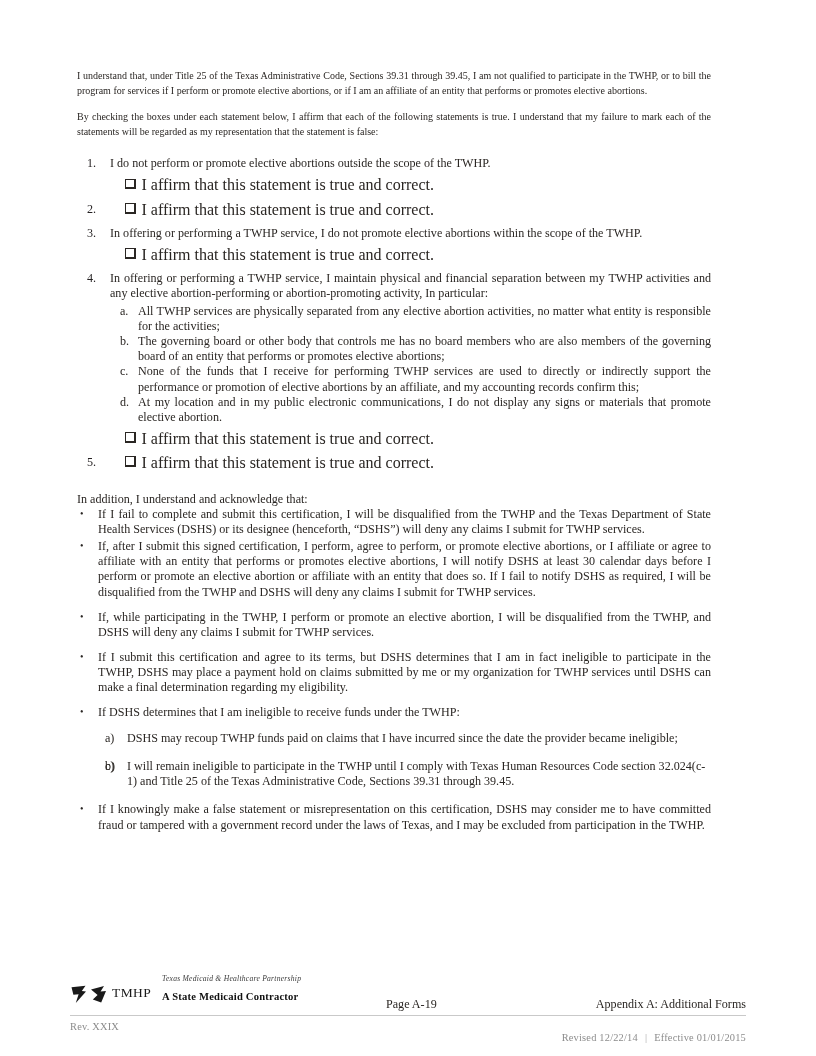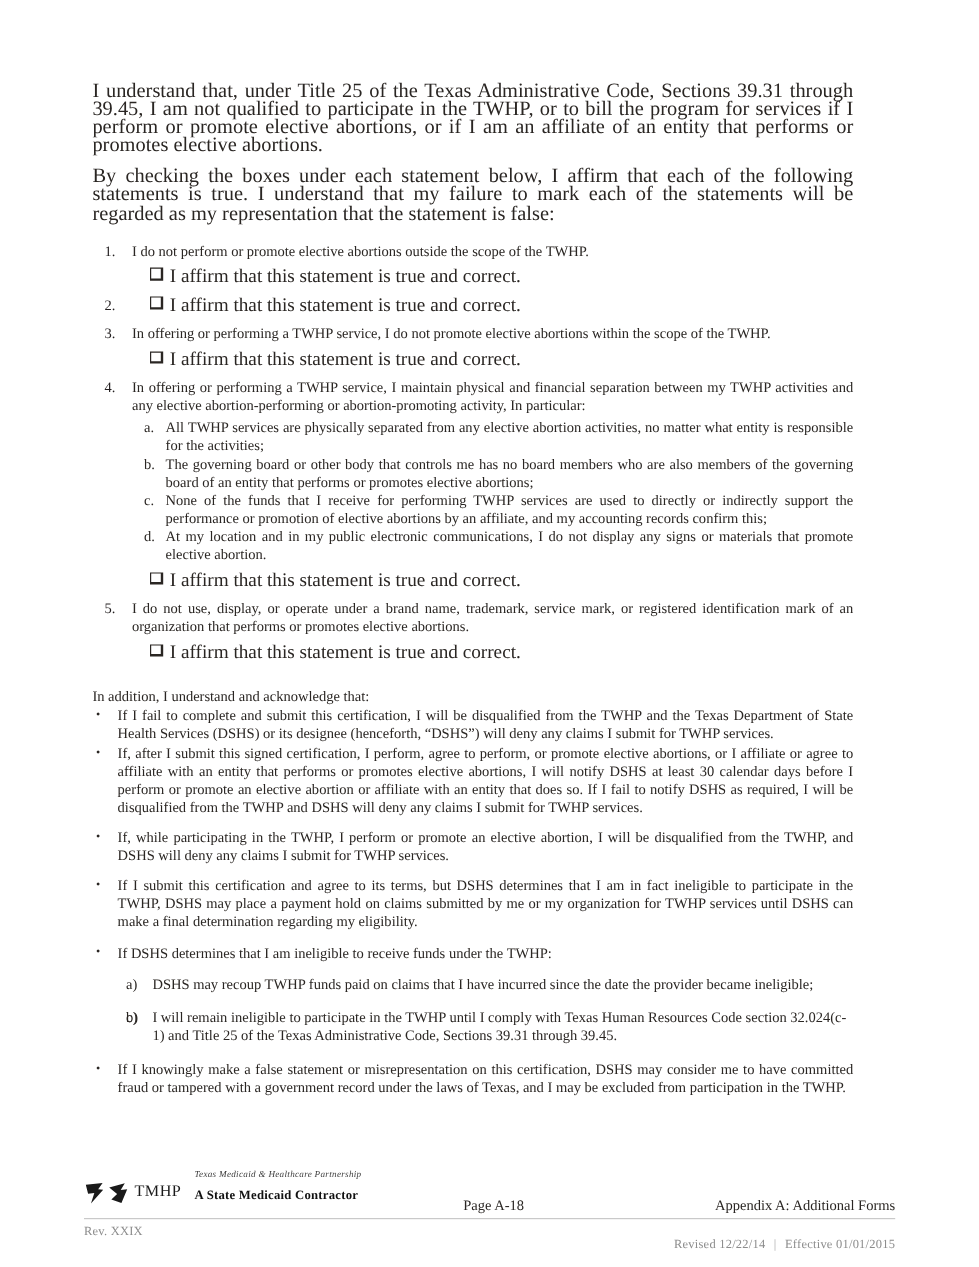--- a/index.html
+++ b/index.html
@@ -26,21 +26,21 @@
   
   .content {
     position: absolute;
     left: 77px;
     top: 68px;
     width: 634px;
   }
 
   p.para {
     margin: 0 0 11px 0;
-    font-size: 17px;
+    font-size: 10px;
     line-height: 15.1px;
     text-align: justify;
     text-justify: inter-word;
     color: #2a2623;
   }
 
   
   .numlist {
     margin: 17px 0 0 0;
     padding: 0;
@@ -324,21 +324,20 @@
           </li>
         </ol>
 
         <span class="affirm">
           <span class="cbox"></span><span>I affirm that this statement is true and correct.</span>
         </span>
       </li>
 
       <li class="wide">
         <span class="marker">5.</span>
-        <span class="stmt">I do not use, display, or operate under a brand name, trademark, service mark, or registered identification mark of an organization that performs or promotes elective abortions.</span>
         <span class="affirm">
           <span class="cbox"></span><span>I affirm that this statement is true and correct.</span>
         </span>
       </li>
 
     </ol>
 
     <p class="addintro">In addition, I understand and acknowledge that:</p>
 
     <ul class="bullets">
@@ -398,21 +397,21 @@
             <path d="M21.0 4.6 L34.0 1.0 L30.6 6.6 L36.0 6.0 L31.2 17.6 L22.8 14.6 L27.6 10.0 Z" fill="#1a1a1a"></path>
           </svg>
           <div class="logo-tmhp">TMHP</div>
         </div>
         <div class="logo-text">
           <div class="logo-line1">Texas Medicaid &amp; Healthcare Partnership</div>
           <div class="logo-line2">A State Medicaid Contractor</div>
         </div>
       </div>
 
-      <div class="page-num">Page A-18</div>
+      <div class="page-num">Page A-19</div>
       <div class="appendix-label">Appendix A: Additional Forms</div>
     </div>
 
     <div class="footer-rule"></div>
 
     <div class="rev-left">Rev. XXIX</div>
 
     <div class="rev-right">
       <span>Revised 12/22/14</span><span class="rev-sep">|</span><span>Effective 01/01/2015</span>
     </div>

